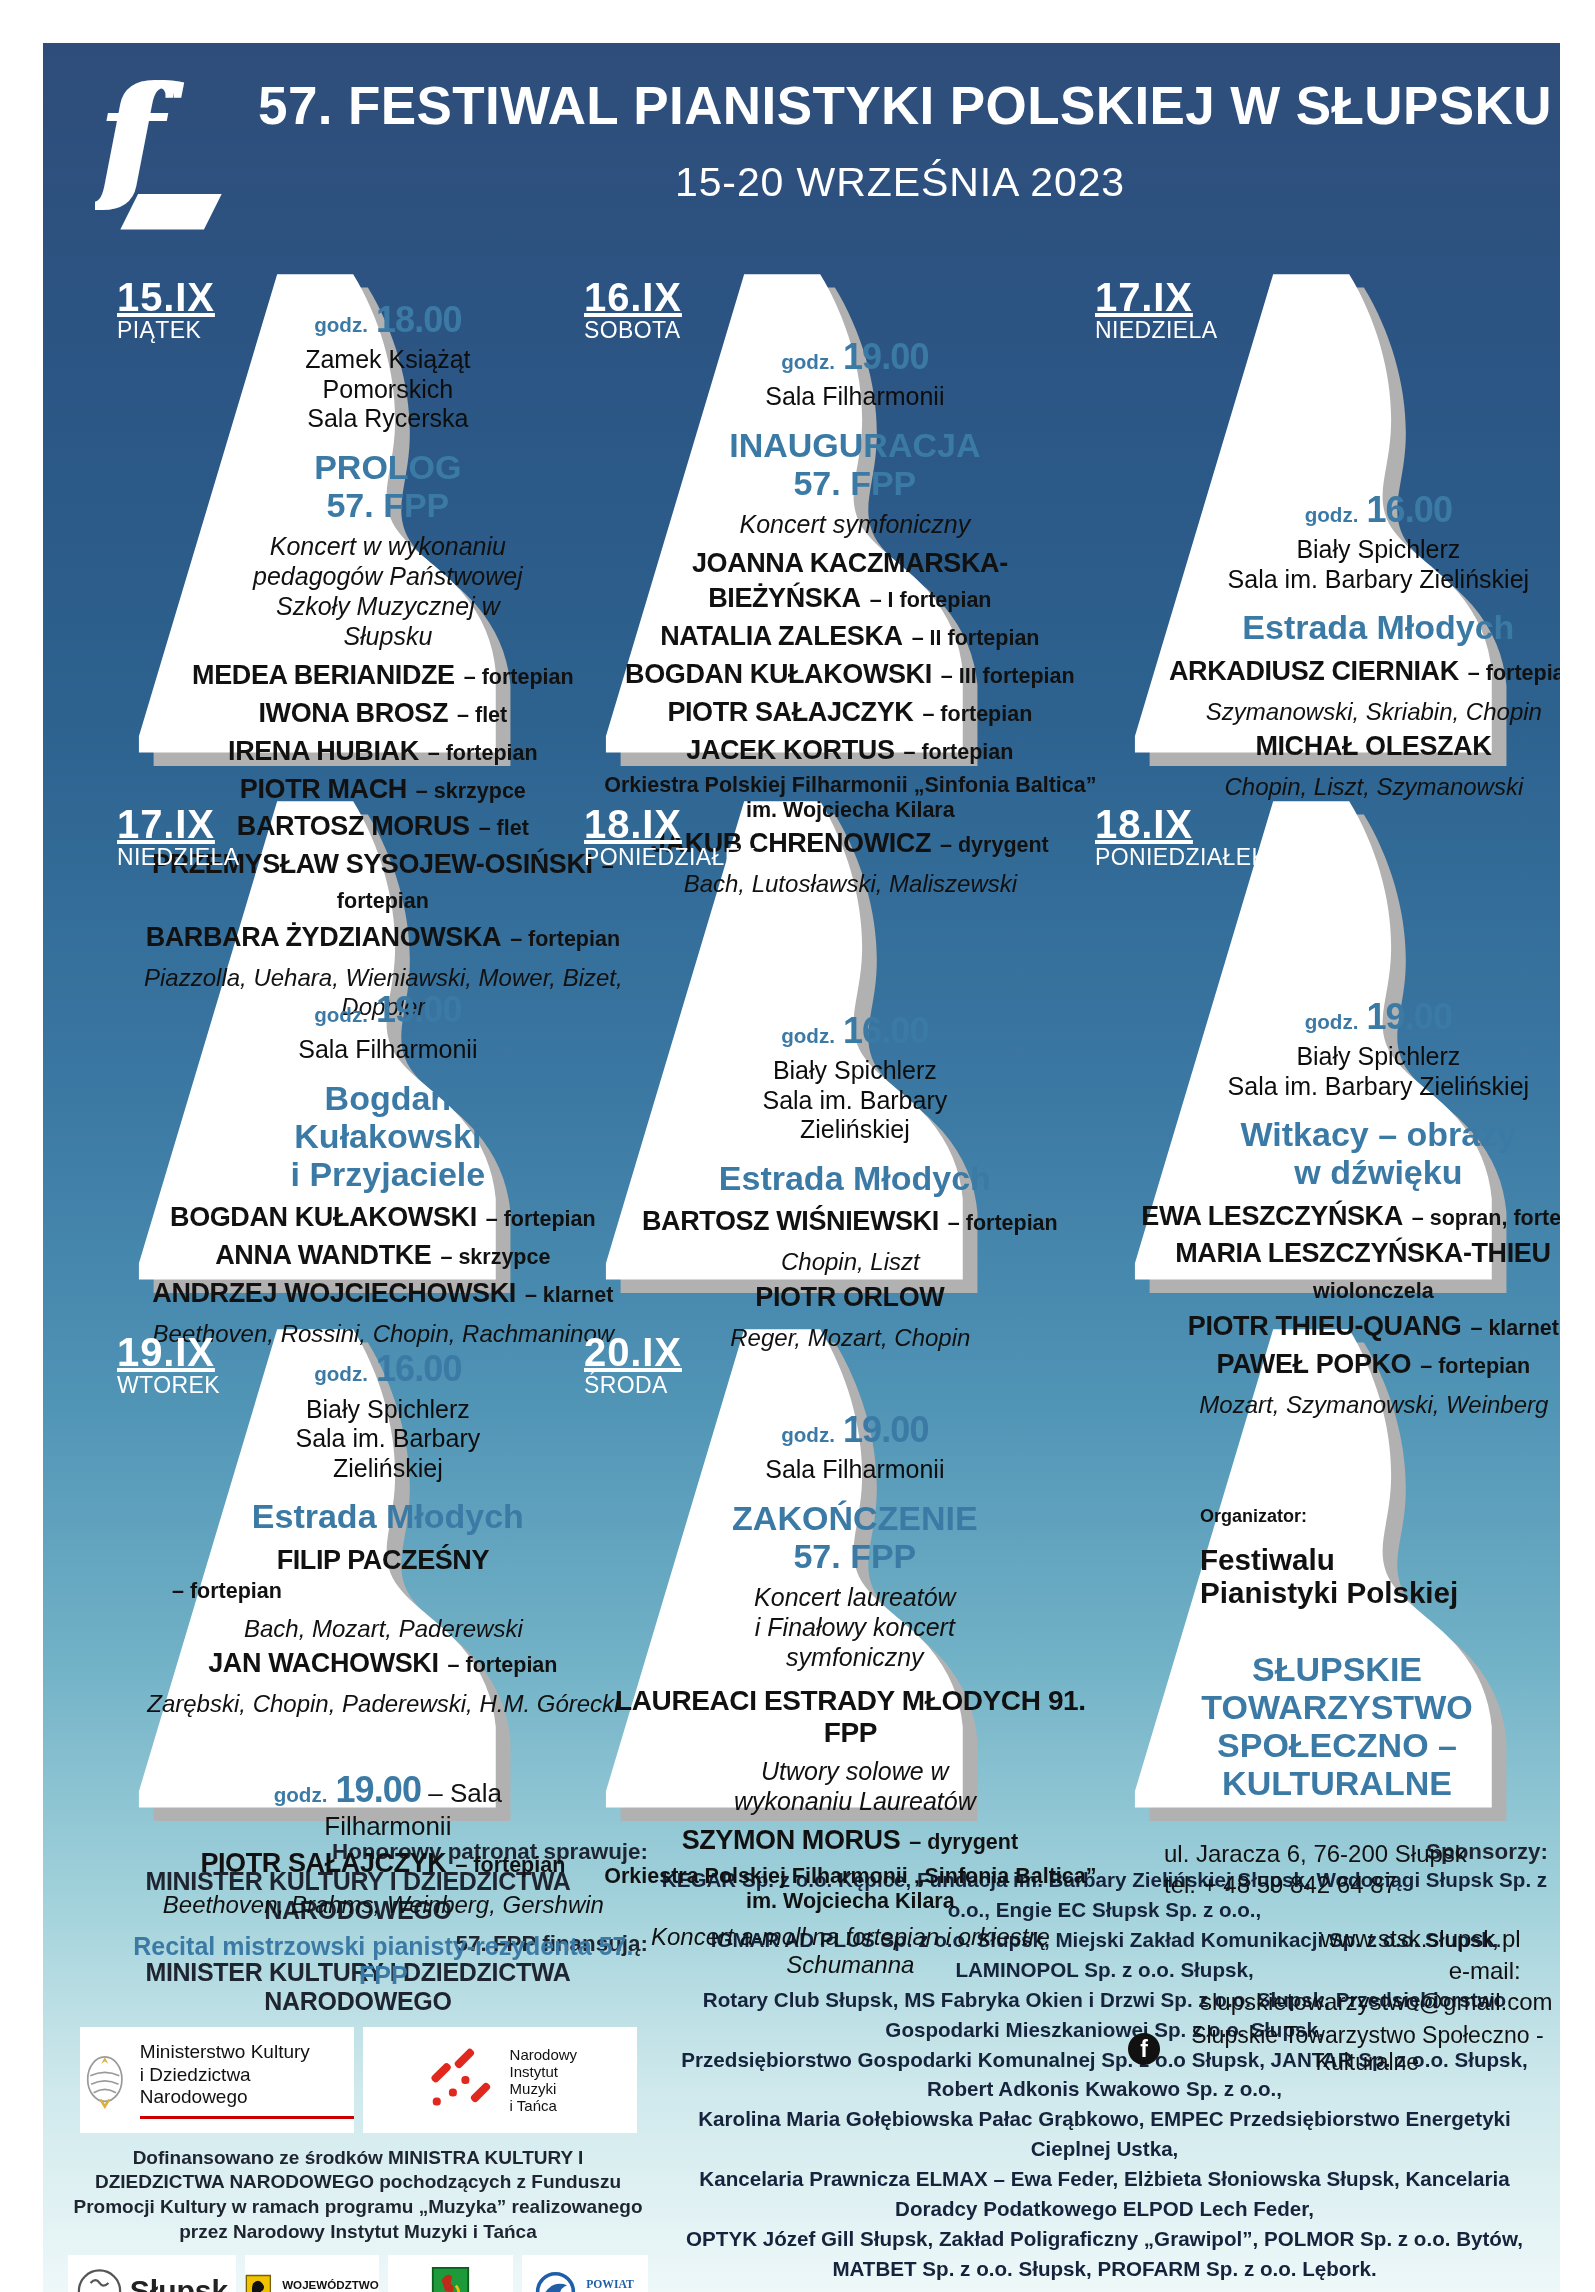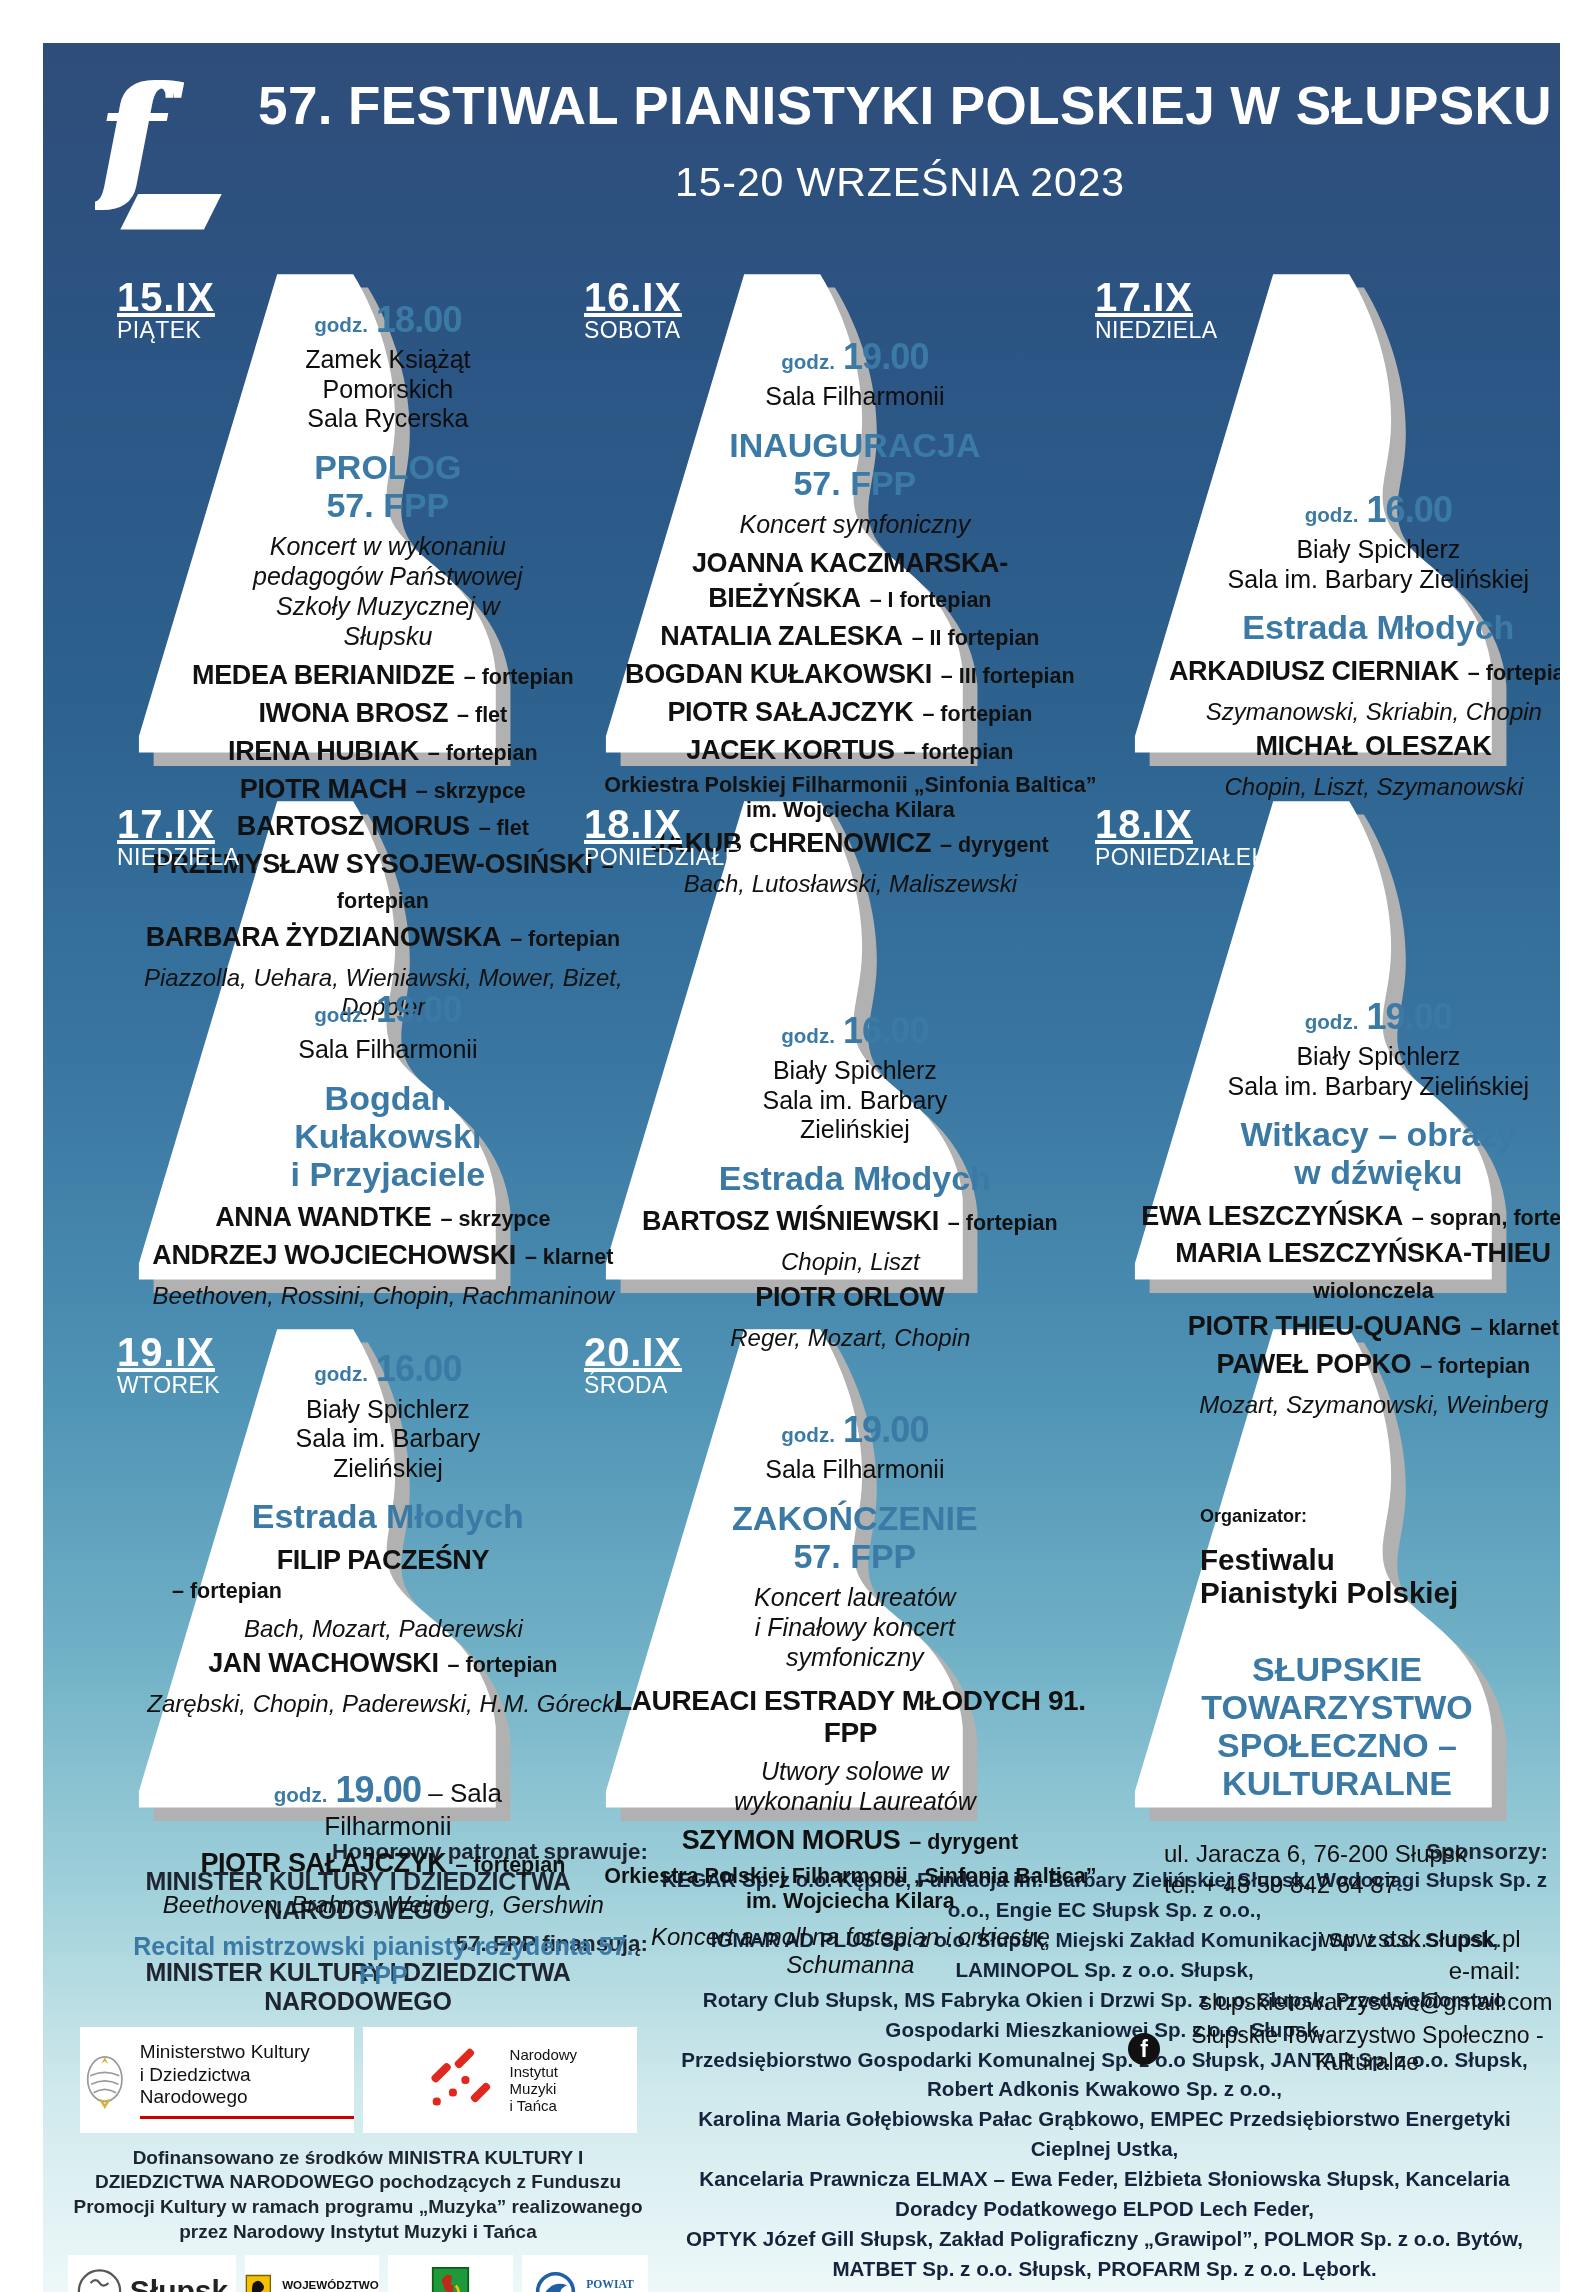--- a/index.html
+++ b/index.html
@@ -176,20 +176,21 @@
         </svg>
         <div class="date">
           <div class="d">17.IX</div>
           <div class="day">NIEDZIELA</div>
         </div>
         <div class="content">
           <div class="ln time"><span class="godz">godz.</span><span class="tval">19.00</span></div>
           <div class="ln venue pre">Sala Filharmonii</div>
           <div class="ln blue-title pre">Bogdan Kułakowski
 i Przyjaciele</div>
+          <div class="ln perf"><span class="pname pre">BOGDAN KUŁAKOWSKI</span><span class="prole">– fortepian</span></div>
           <div class="ln perf"><span class="pname pre">ANNA WANDTKE</span><span class="prole">– skrzypce</span></div>
           <div class="ln perf"><span class="pname pre">ANDRZEJ WOJCIECHOWSKI</span><span class="prole">– klarnet</span></div>
           <div class="ln rep pre">Beethoven, Rossini, Chopin, Rachmaninow</div>
         </div>
       </div>
       <div class="evt pos-e5">
         <svg class="piano" viewBox="0 0 500 585" preserveAspectRatio="none">
           <path fill="#b1b1b1" transform="translate(17,15)" d="M190,8 L278,8 C312,62 330,128 326,186 C323,228 310,252 321,280 C333,310 374,330 403,362 C428,390 440,420 443,452 L443,542 L30,542 L30,524 Z"></path>
           <path fill="#ffffff" d="M190,8 L278,8 C312,62 330,128 326,186 C323,228 310,252 321,280 C333,310 374,330 403,362 C428,390 440,420 443,452 L443,542 L30,542 L30,524 Z"></path>
         </svg>

